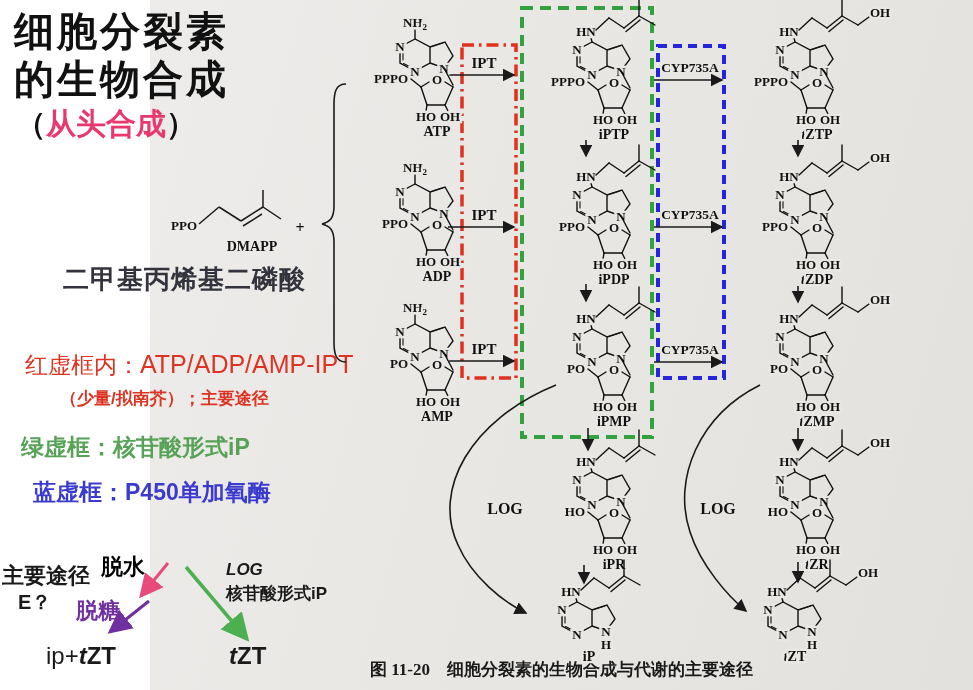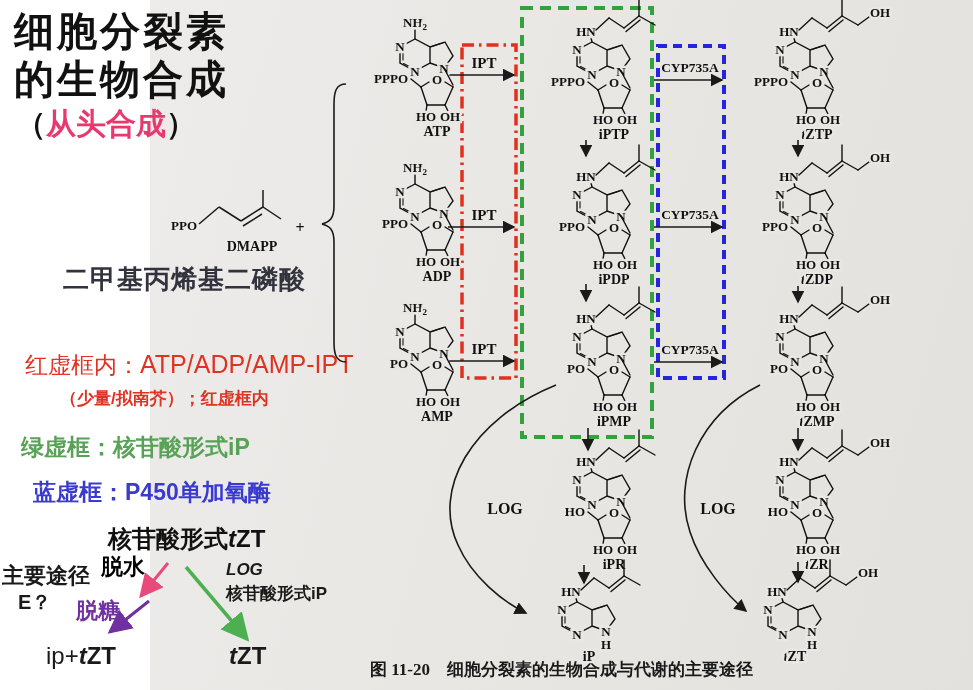--- a/index.html
+++ b/index.html
@@ -45,25 +45,24 @@
 
   <div class="txt t-title">
     <div>细胞分裂素</div>
     <div>的生物合成</div>
   </div>
   <div class="txt t-sub"><span>（</span><span class="pink">从头合成</span><span>）</span></div>
 
   <div class="txt t-dmapp">二甲基丙烯基二磷酸</div>
 
   <div class="txt t-red"><span>红虚框内：</span><span class="latin">ATP/ADP/AMP-IPT</span></div>
-  <div class="txt t-rednote">（少量/拟南芥）；红虚框内</div>
+  <div class="txt t-rednote">（少量/拟南芥）；主要途径</div>
   <div class="txt t-green">绿虚框：核苷酸形式iP</div>
   <div class="txt t-blue">蓝虚框：P450单加氧酶</div>
 
-  <div class="txt t-ntzt"><span>核苷酸形式</span><span class="it">t</span><span class="bold">ZT</span></div>
   <div class="txt t-main">主要途径</div>
   <div class="txt t-eq">E？</div>
   <div class="txt t-dehy">脱水</div>
   <div class="txt t-degly">脱糖</div>
   <div class="txt t-logn">LOG</div>
   <div class="txt t-logd">核苷酸形式iP</div>
   <div class="txt t-iptzt"><span>ip+</span><span class="it">t</span><span class="bold">ZT</span></div>
   <div class="txt t-tzt"><span class="it">t</span><span class="bold">ZT</span></div>
 
   <div class="txt t-caption">图 11-20　细胞分裂素的生物合成与代谢的主要途径</div>

